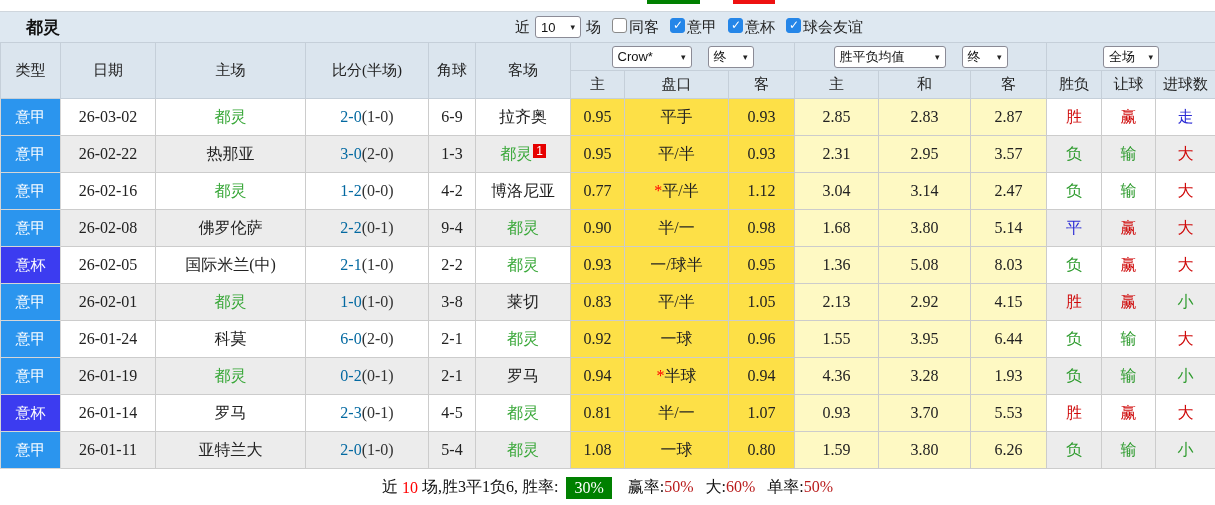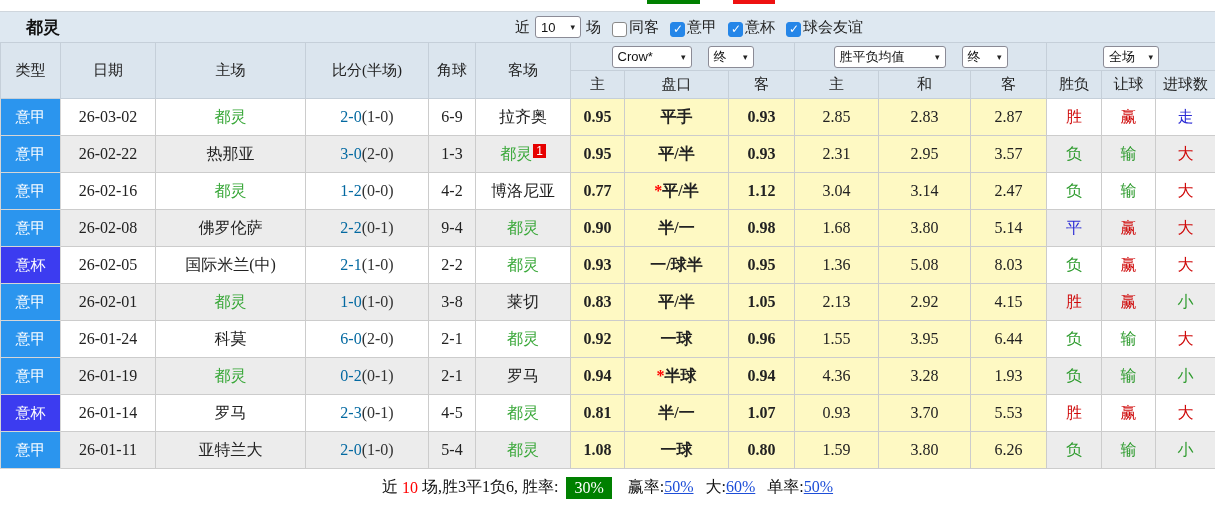--- a/index.html
+++ b/index.html
@@ -16,55 +16,55 @@
   .filters { margin-left:auto; margin-right:352px; display:flex; align-items:center; gap:5px; font-size:15px; color:#222; white-space:nowrap; }
 
   .sel { display:inline-flex; align-items:center; justify-content:space-between; background:#fff; border:1px solid #8b8b96; border-radius:3px; height:22px; padding:0 5px; font-family:"Liberation Sans","DejaVu Sans",sans-serif; font-size:13px; color:#111; cursor:default; }
   .sel .arrow { font-size:9px; color:#222; margin-left:5px; }
   .sel.w-num { width:46px; }
   .sel.w-crow { width:80px; }
   .sel.w-stage { width:46px; }
   .sel.w-avg { width:112px; }
   .sel.w-scope { width:56px; }
 
-  .cbwrap { display:inline-flex; align-items:flex-end; gap:2px; margin-left:6px; }
+  .cbwrap { display:inline-flex; align-items:flex-start; gap:2px; margin-left:6px; }
   .cb { width:15px; height:15px; border:1px solid #8a8a8a; border-radius:3px; background:#fff; display:inline-block; position:relative; }
   .cb.checked { background:#2586e8; border-color:#2586e8; }
   .cb.checked::after { content:"✓"; position:absolute; left:2px; top:-1px; color:#fff; font-size:12px; font-weight:bold; font-family:"DejaVu Sans",sans-serif; }
 
   table { width:1215px; border-collapse:collapse; table-layout:fixed; }
   th,td { text-align:center; vertical-align:middle; overflow:hidden; white-space:nowrap; }
 
   thead th { background:#dbe5ee; border:1px solid #c5cfd9; font-weight:normal; font-size:15px; color:#222; height:28px; }
   thead .selrow { display:flex; justify-content:center; align-items:center; gap:16px; }
 
   tbody td { height:37px; border:1px solid #cccccc; font-size:16px; background:#fff; }
   tbody tr:nth-child(even) td { background:#ececec; }
-  tbody tr td.crow { background:#fef9c3;font-weight:bold; }
+  tbody tr td.crow { background:#fde047; }
   tbody tr td.avg  { background:#fef9c3; }
 
   td.league-cell { color:#fff; font-size:15px; border-color:#d6d6d6; }
   .serieA { background:#2b95ee !important; }
   .coppa  { background:#3c3cf0 !important; }
 
   .team { color:#3aa83a; }
   .red   { color:#cf0a0a; }
   .green { color:#2e9b2e; }
   .blue  { color:#2b2bd5; }
   .score { color:#0369a1; }
   .half  { color:#333; }
   .star  { color:#ff0000; }
   .star:empty, .sup:empty { display:none; }
 
   .sup { display:inline-block; background:#e60000; color:#fff; font-size:12px; line-height:14px; padding:0 3px; vertical-align:4px; margin-left:1px; font-family:"Liberation Sans",sans-serif; }
 
   .footer { height:37px; display:flex; align-items:center; justify-content:center; font-size:16px; color:#111; gap:4px; }
   .footer .num-red { color:#ff0000; }
   .footer .rate-badge { background:#008000; color:#ffffff; padding:2px 8px; margin:0 4px; }
-  .footer .pct { color:#1d4ed8;text-decoration:underline; }
+  .footer .pct { color:#b91c1c; }
   .footer .stat { margin-left:8px; }
 </style>
 </head>
 <body>
 
 <div>
 
   <div class="top-strip">
     <div class="bar green"></div>
     <div class="bar red"></div>

